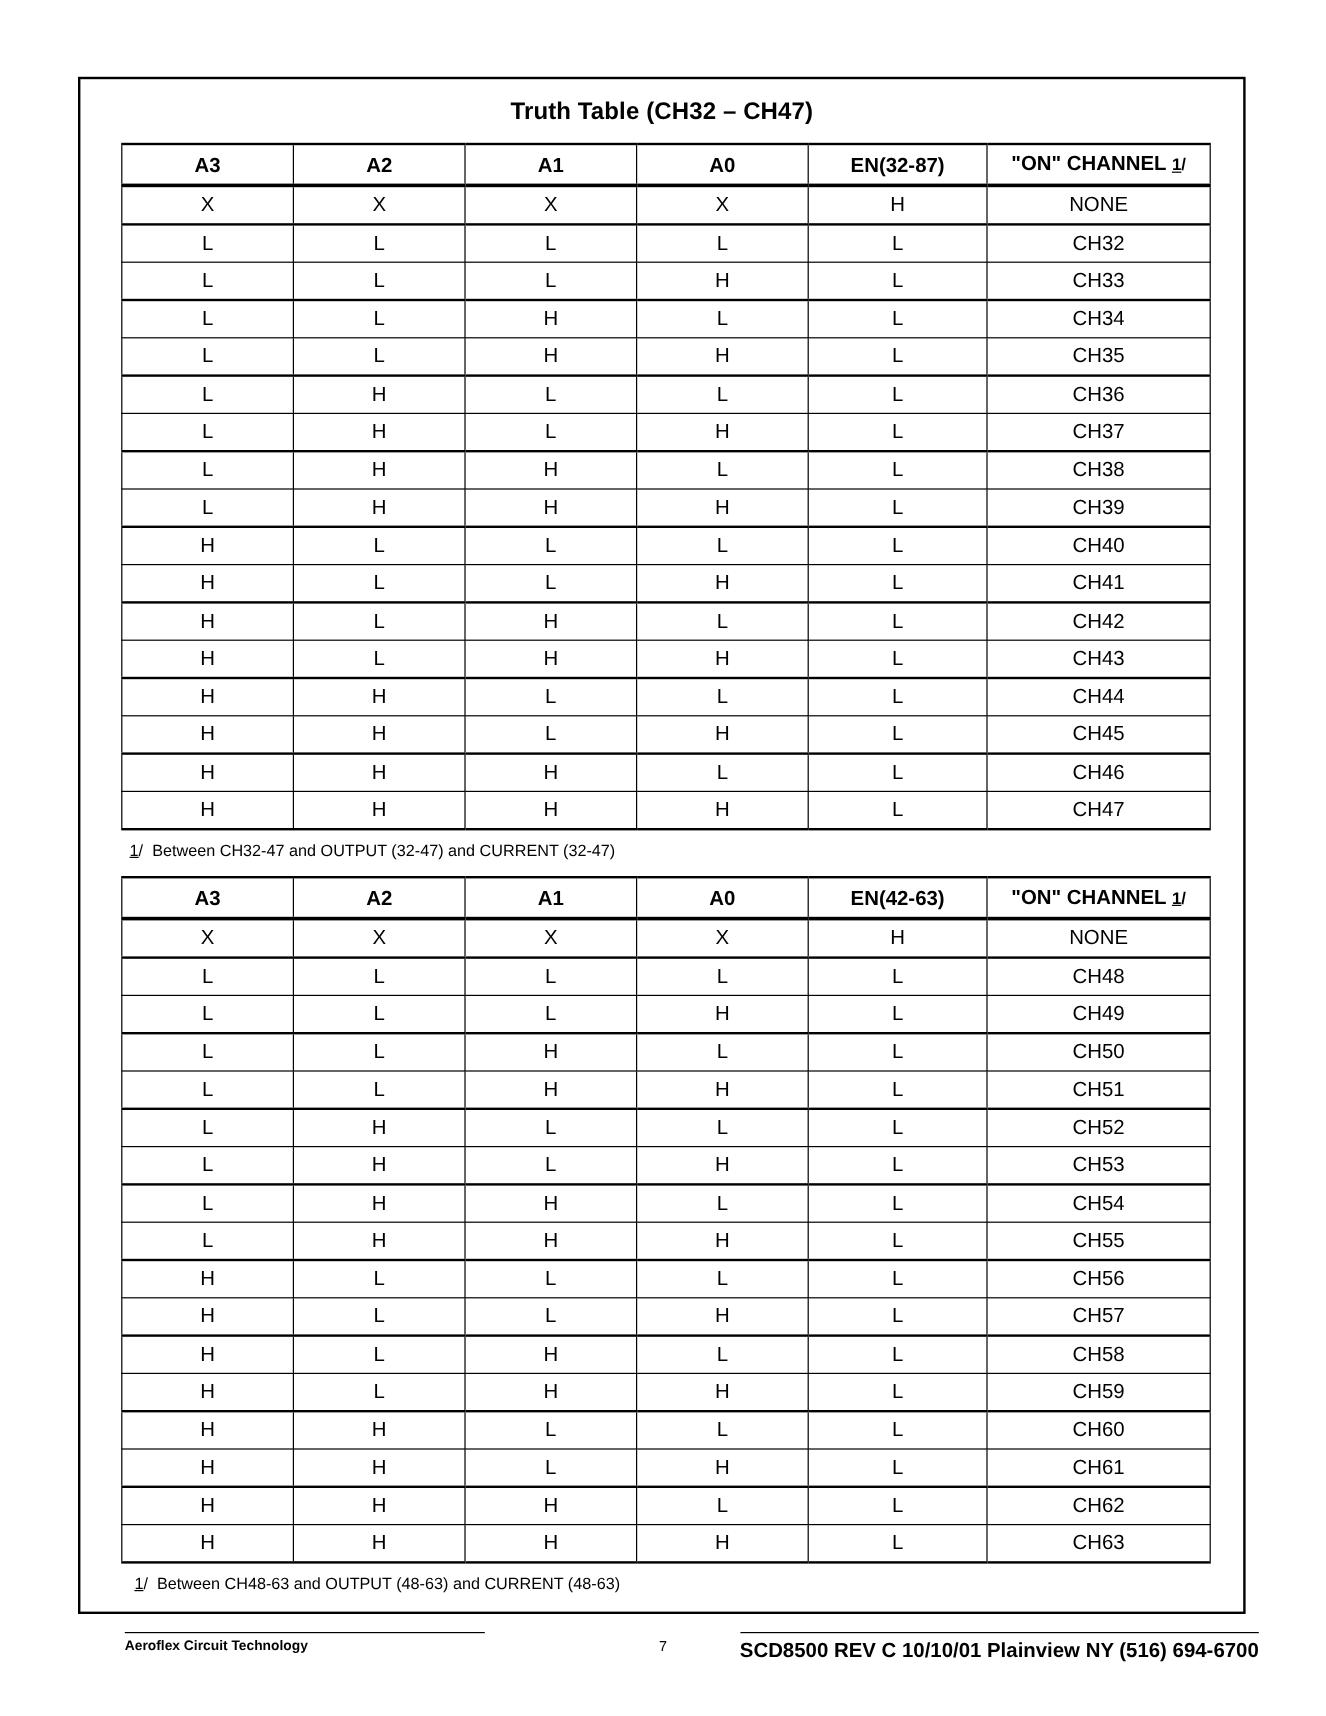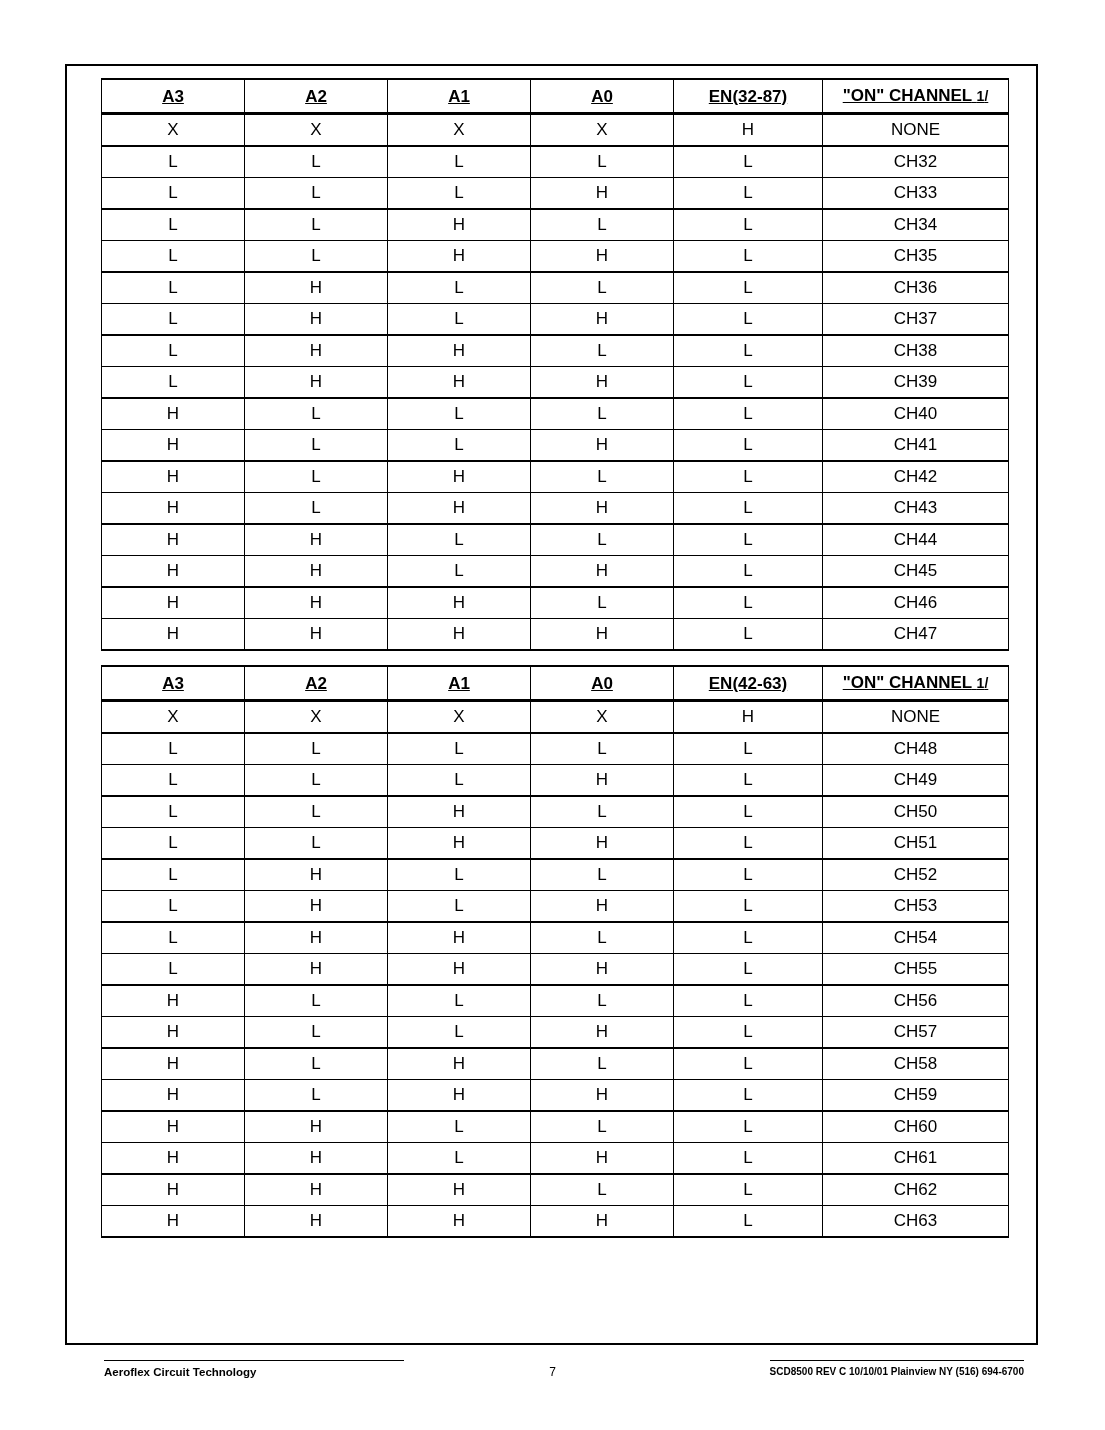--- a/index.html
+++ b/index.html
@@ -66,21 +66,20 @@
     line-height: 30px;
     padding: 0;
   }
   table.tt th {
     font-size: 17px;
     font-weight: bold;
     border-top: 2px solid #000;
     border-bottom: 3.5px solid #000;
     height: 31px;
     line-height: 31px;
-    text-decoration: underline;
   }
   table.tt td {
     font-size: 17px;
     font-weight: normal;
     border-bottom: 1.2px solid #000;
   }
   
   table.tt tbody tr:nth-child(odd) td {
     border-bottom: 2.6px solid #000;
   }
@@ -132,36 +131,37 @@
   .pf-center {
     position: absolute;
     left: 0;
     top: 13px;
     width: 1105px;
     text-align: center;
     font-size: 12px;
   }
   .pf-right {
     position: absolute;
-    right: 81px;
+    right: 56px;
     top: 8px;
-    font-size: 10px;
+    font-size: 17px;
     font-weight: bold;
     border-top: 1.5px solid #000;
     padding-top: 5px;
     white-space: nowrap;
   }
 </style>
 </head>
 <body>
 
 <div class="page-border"></div>
 
 <div class="content">
 
+  <div class="table-title title-1">Truth Table (CH32 – CH47)</div>
 
   <div class="tt-wrap">
     <table class="tt">
       <thead>
         <tr>
           <th class="c-a3">A3</th>
           <th class="c-a2">A2</th>
           <th class="c-a1">A1</th>
           <th class="c-a0">A0</th>
           <th class="c-en">EN(32-87)</th>
@@ -302,20 +302,21 @@
             <td class="c-a2">H</td>
             <td class="c-a1">H</td>
             <td class="c-a0">H</td>
             <td class="c-en">L</td>
             <td class="c-ch">CH47</td>
           </tr>
         </tbody>
     </table>
   </div>
 
+  <div class="footnote fn-1"><span class="u1">1</span><span>/</span>&nbsp; <span>Between CH32-47 and OUTPUT (32-47) and CURRENT (32-47)</span></div>
 
 
   <div class="tt-wrap">
     <table class="tt">
       <thead>
         <tr>
           <th class="c-a3">A3</th>
           <th class="c-a2">A2</th>
           <th class="c-a1">A1</th>
           <th class="c-a0">A0</th>
@@ -457,20 +458,21 @@
             <td class="c-a2">H</td>
             <td class="c-a1">H</td>
             <td class="c-a0">H</td>
             <td class="c-en">L</td>
             <td class="c-ch">CH63</td>
           </tr>
         </tbody>
     </table>
   </div>
 
+  <div class="footnote fn-2"><span class="u1">1</span><span>/</span>&nbsp; <span>Between CH48-63 and OUTPUT (48-63) and CURRENT (48-63)</span></div>
 
 </div>
 
 <div class="page-footer">
   <div class="pf-left">Aeroflex Circuit Technology</div>
   <div class="pf-center">7</div>
   <div class="pf-right">SCD8500 REV C  10/10/01  Plainview NY (516) 694-6700</div>
 </div>
 
 </body></html>

